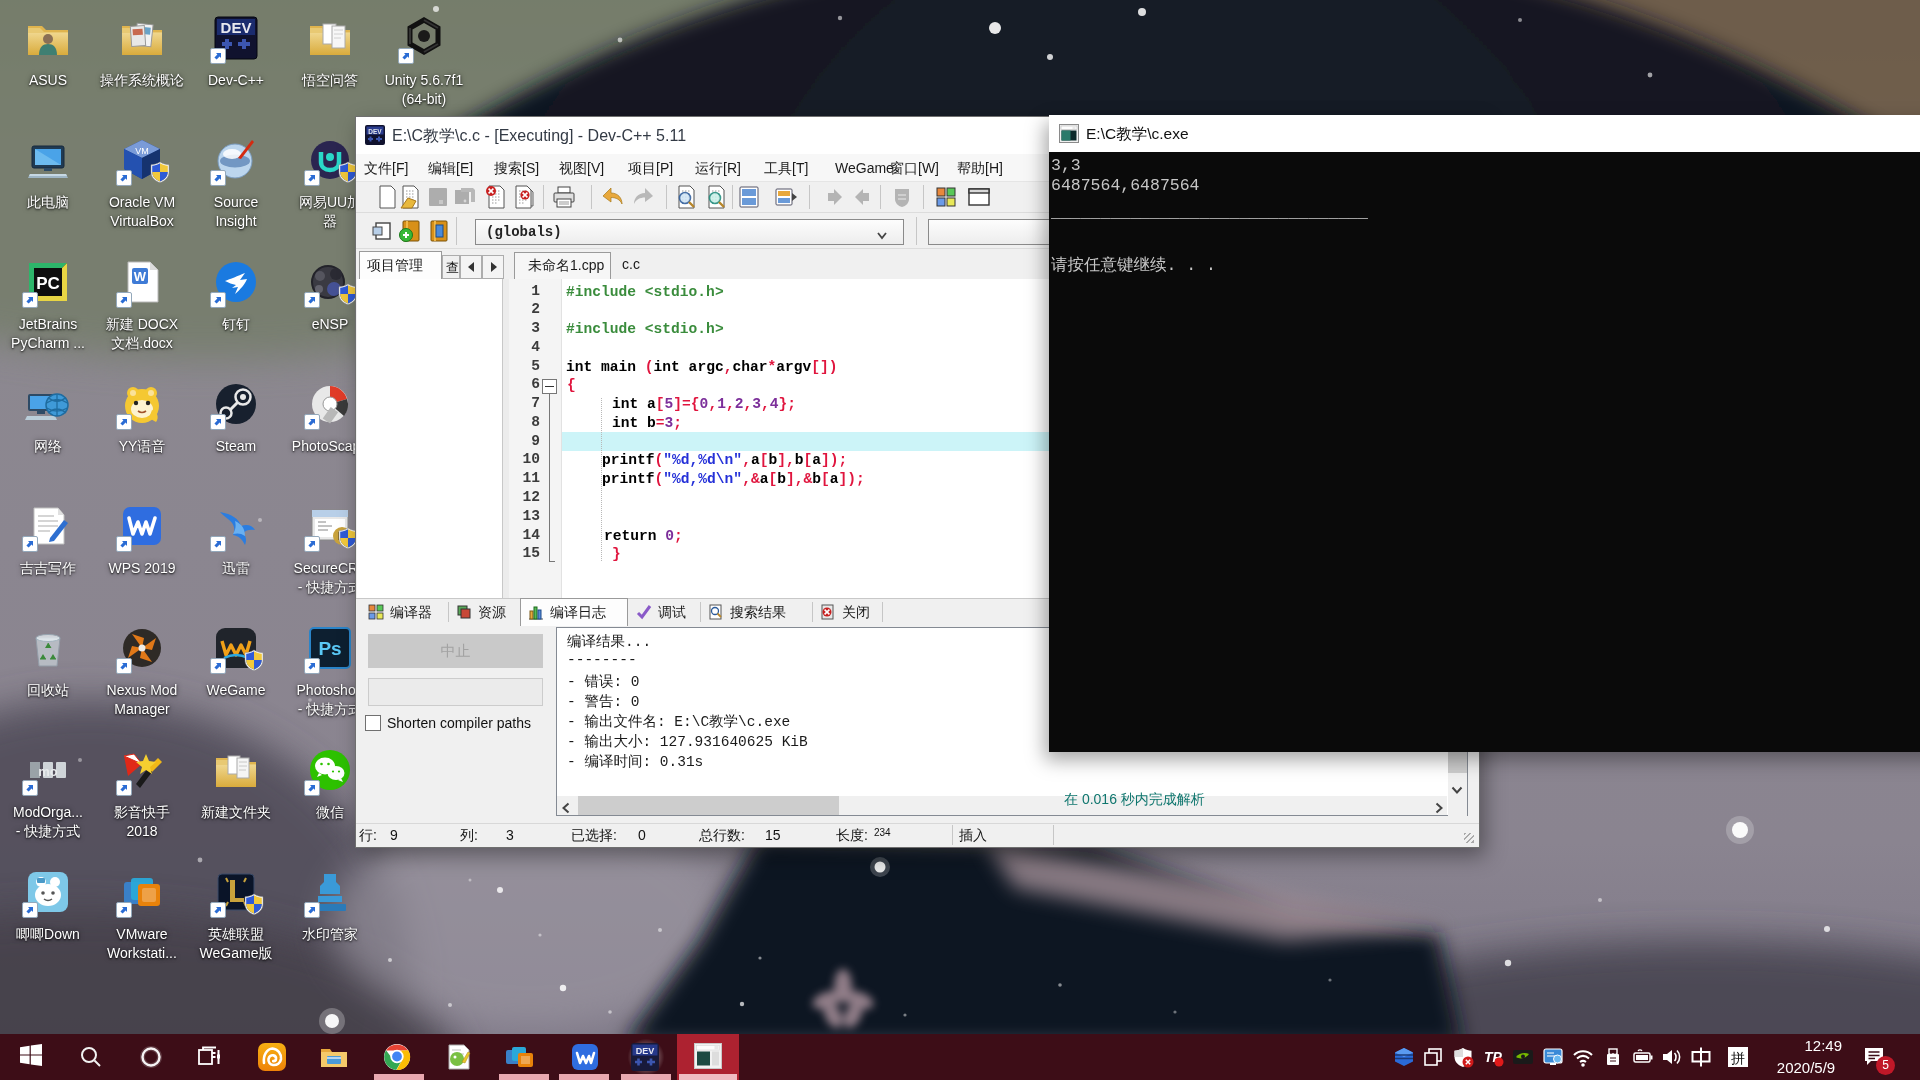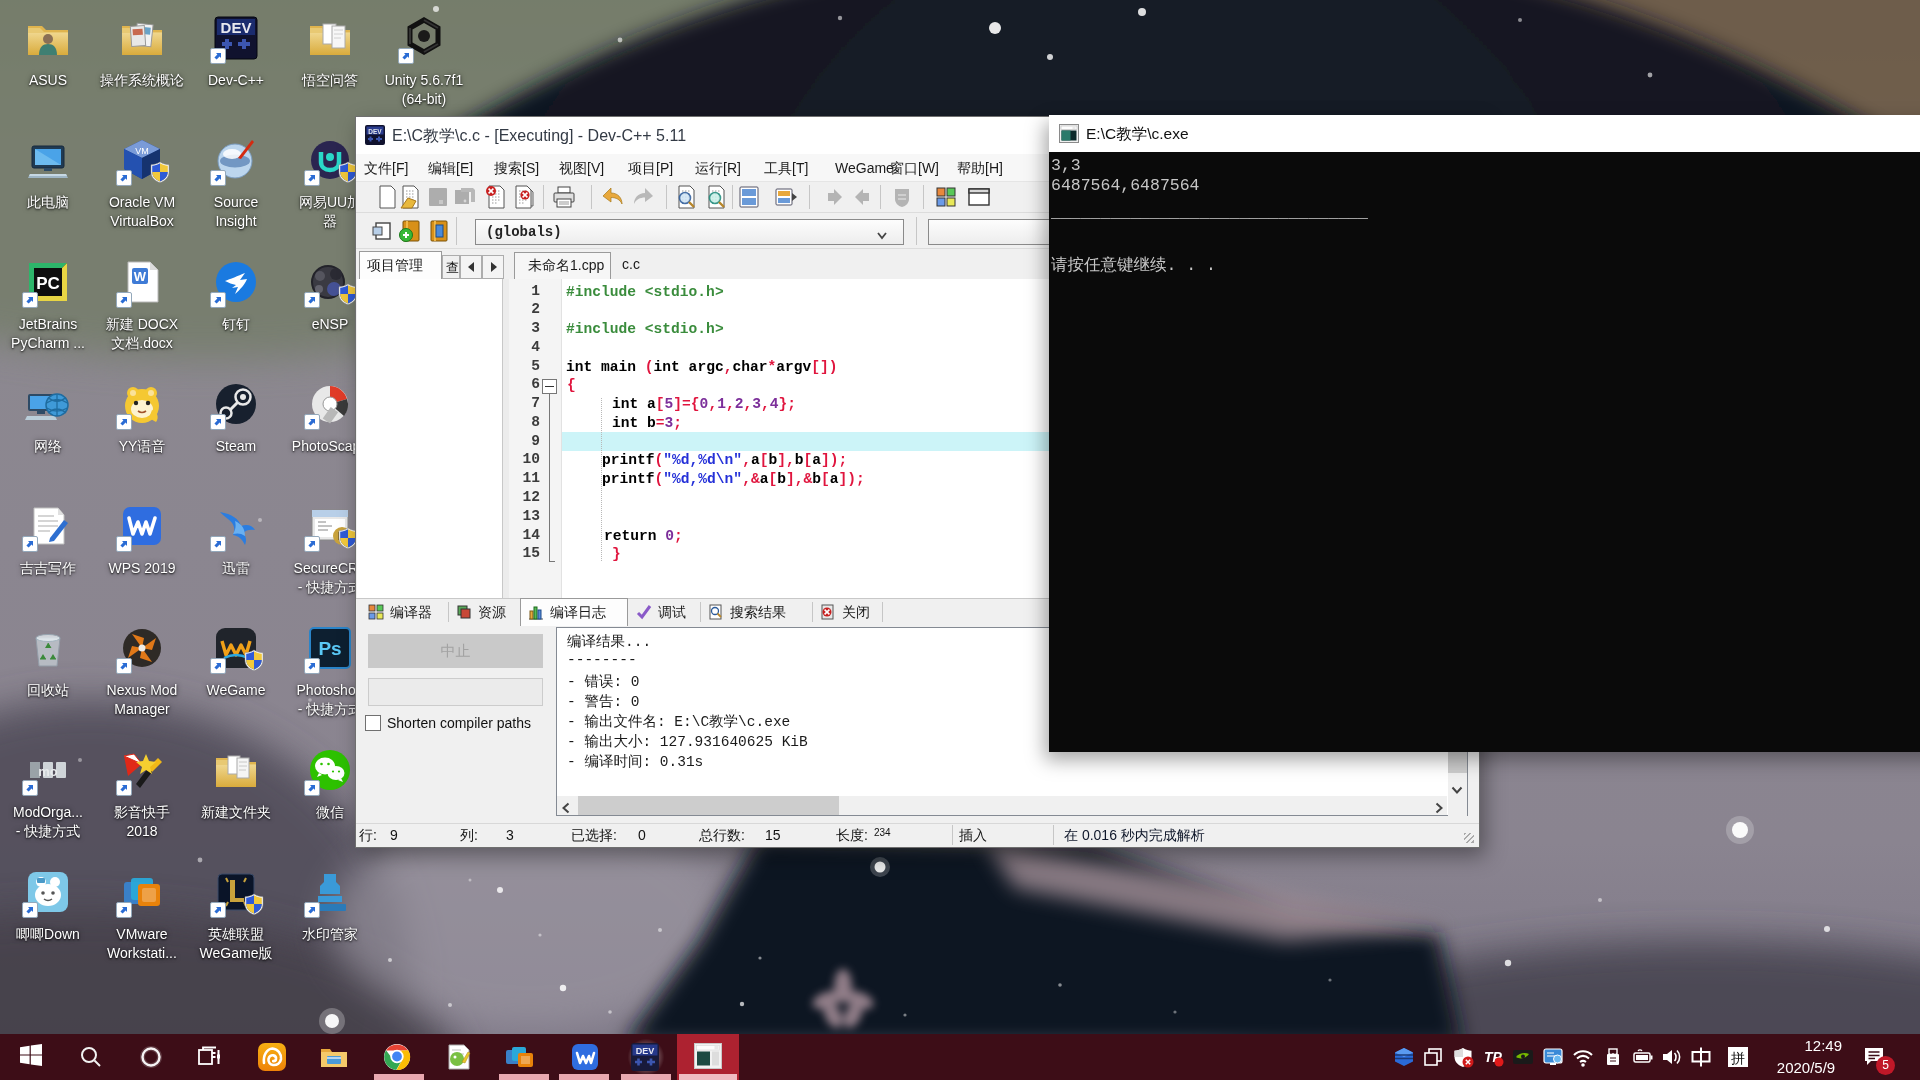--- a/index.html
+++ b/index.html
@@ -1018,21 +1018,21 @@
 <div class="t" style="left:34px;top:710px;font-size:14px;color:#111">9</div>
 <div class="t" style="left:104px;top:710px;font-size:14px;color:#111">列:</div>
 <div class="t" style="left:150px;top:710px;font-size:14px;color:#111">3</div>
 <div class="t" style="left:215px;top:710px;font-size:14px;color:#111">已选择:</div>
 <div class="t" style="left:282px;top:710px;font-size:14px;color:#111">0</div>
 <div class="t" style="left:343px;top:710px;font-size:14px;color:#111">总行数:</div>
 <div class="t" style="left:409px;top:710px;font-size:14px;color:#111">15</div>
 <div class="t" style="left:480px;top:710px;font-size:14px;color:#111">长度:</div>
 <div class="t" style="left:518px;top:710px;font-size:10px;color:#111">234</div>
 <div class="t" style="left:603px;top:710px;font-size:14px;color:#111">插入</div>
-<div class="t" style="left:708px;top:710px;font-size:14px;color:#0f172a">在 0.016 秒内完成解析</div>
+<div class="t" style="left:708px;top:674px;font-size:14px;color:#0f766e">在 0.016 秒内完成解析</div>
 <div class="vsep" style="left:596px;top:708px;height:20px"></div>
 <div class="vsep" style="left:697px;top:708px;height:20px"></div>
 <div class="a" style="left:1108px;top:716px;width:10px;height:10px;background:repeating-linear-gradient(135deg,#aaa 0 1.5px,transparent 1.5px 4px)"></div>
 </div>
 <div class="conwin">
 <div class="a" style="left:0;top:0;width:923px;height:37px;background:#fff"></div>
 <div class="a" style="left:10px;top:9px"><svg width="20" height="19" viewBox="0 0 20 19">
 <rect x="0.5" y="0.5" width="19" height="18" fill="#f0f0f0" stroke="#8a8a8a"></rect>
 <rect x="2" y="2" width="16" height="3.5" fill="#fdfdfd" stroke="#b0b0b0" stroke-width=".5"></rect>
 <rect x="2.5" y="6.5" width="15" height="10" fill="#0c2a2a"></rect>

